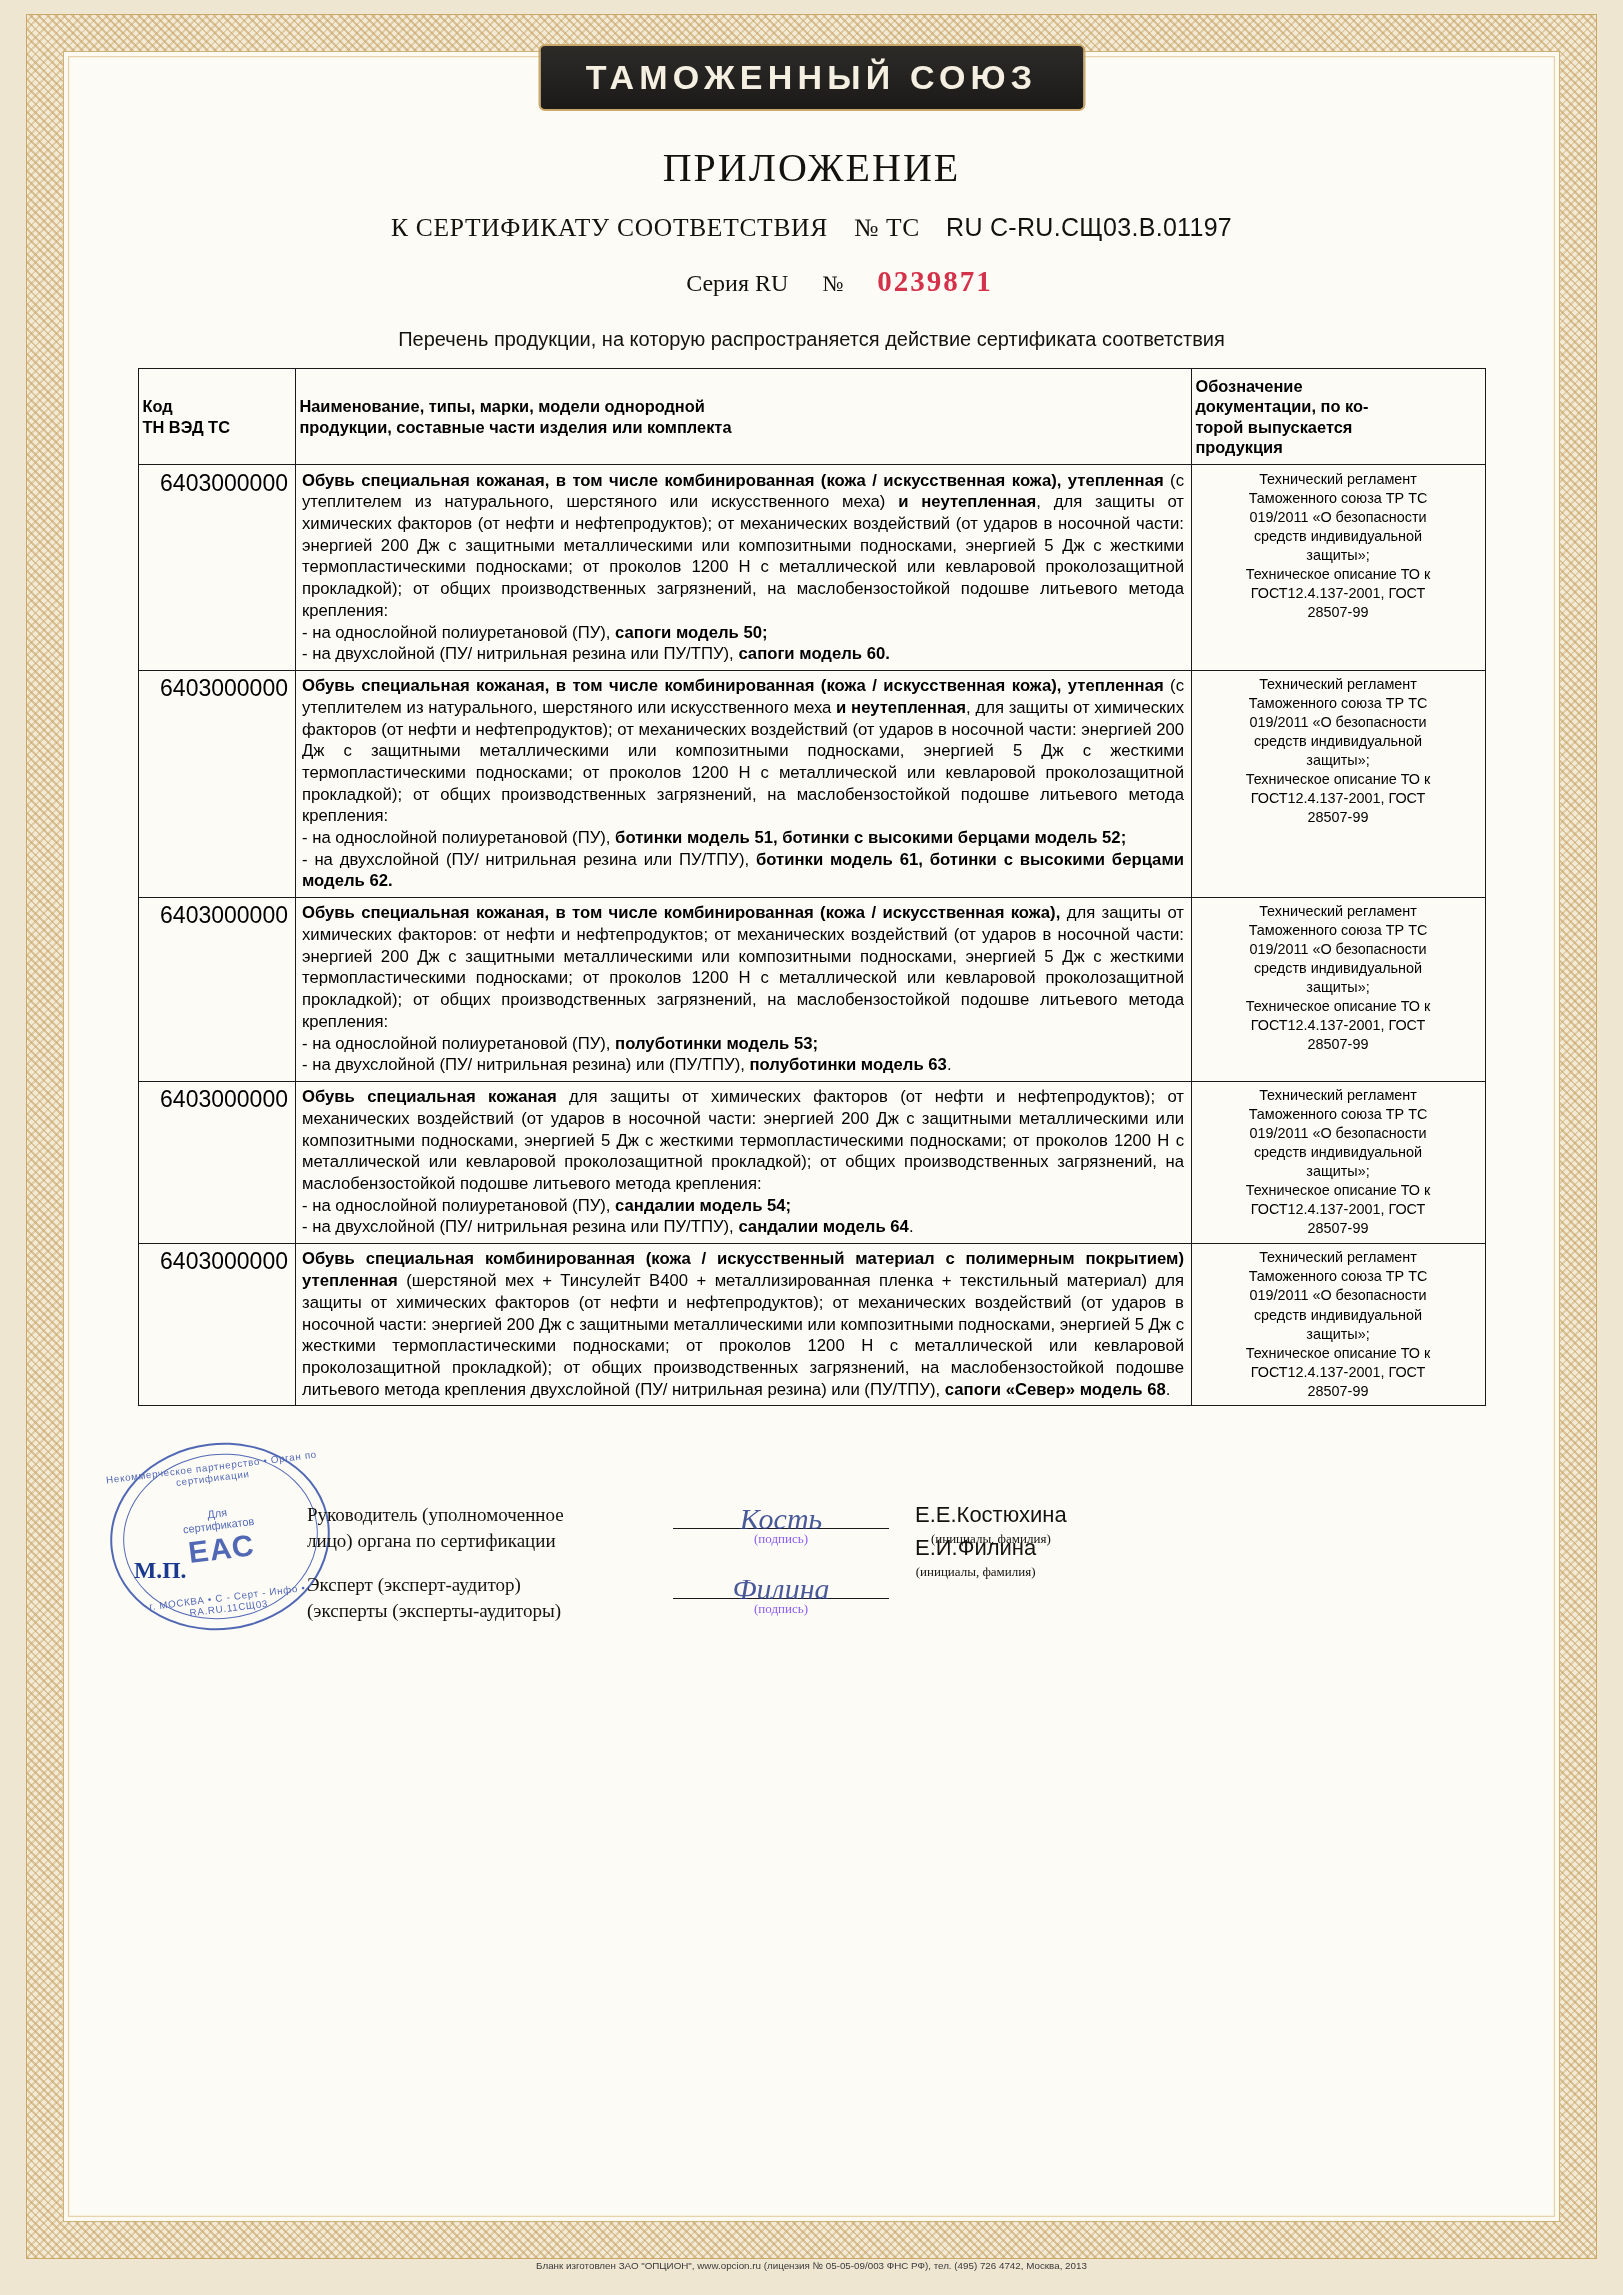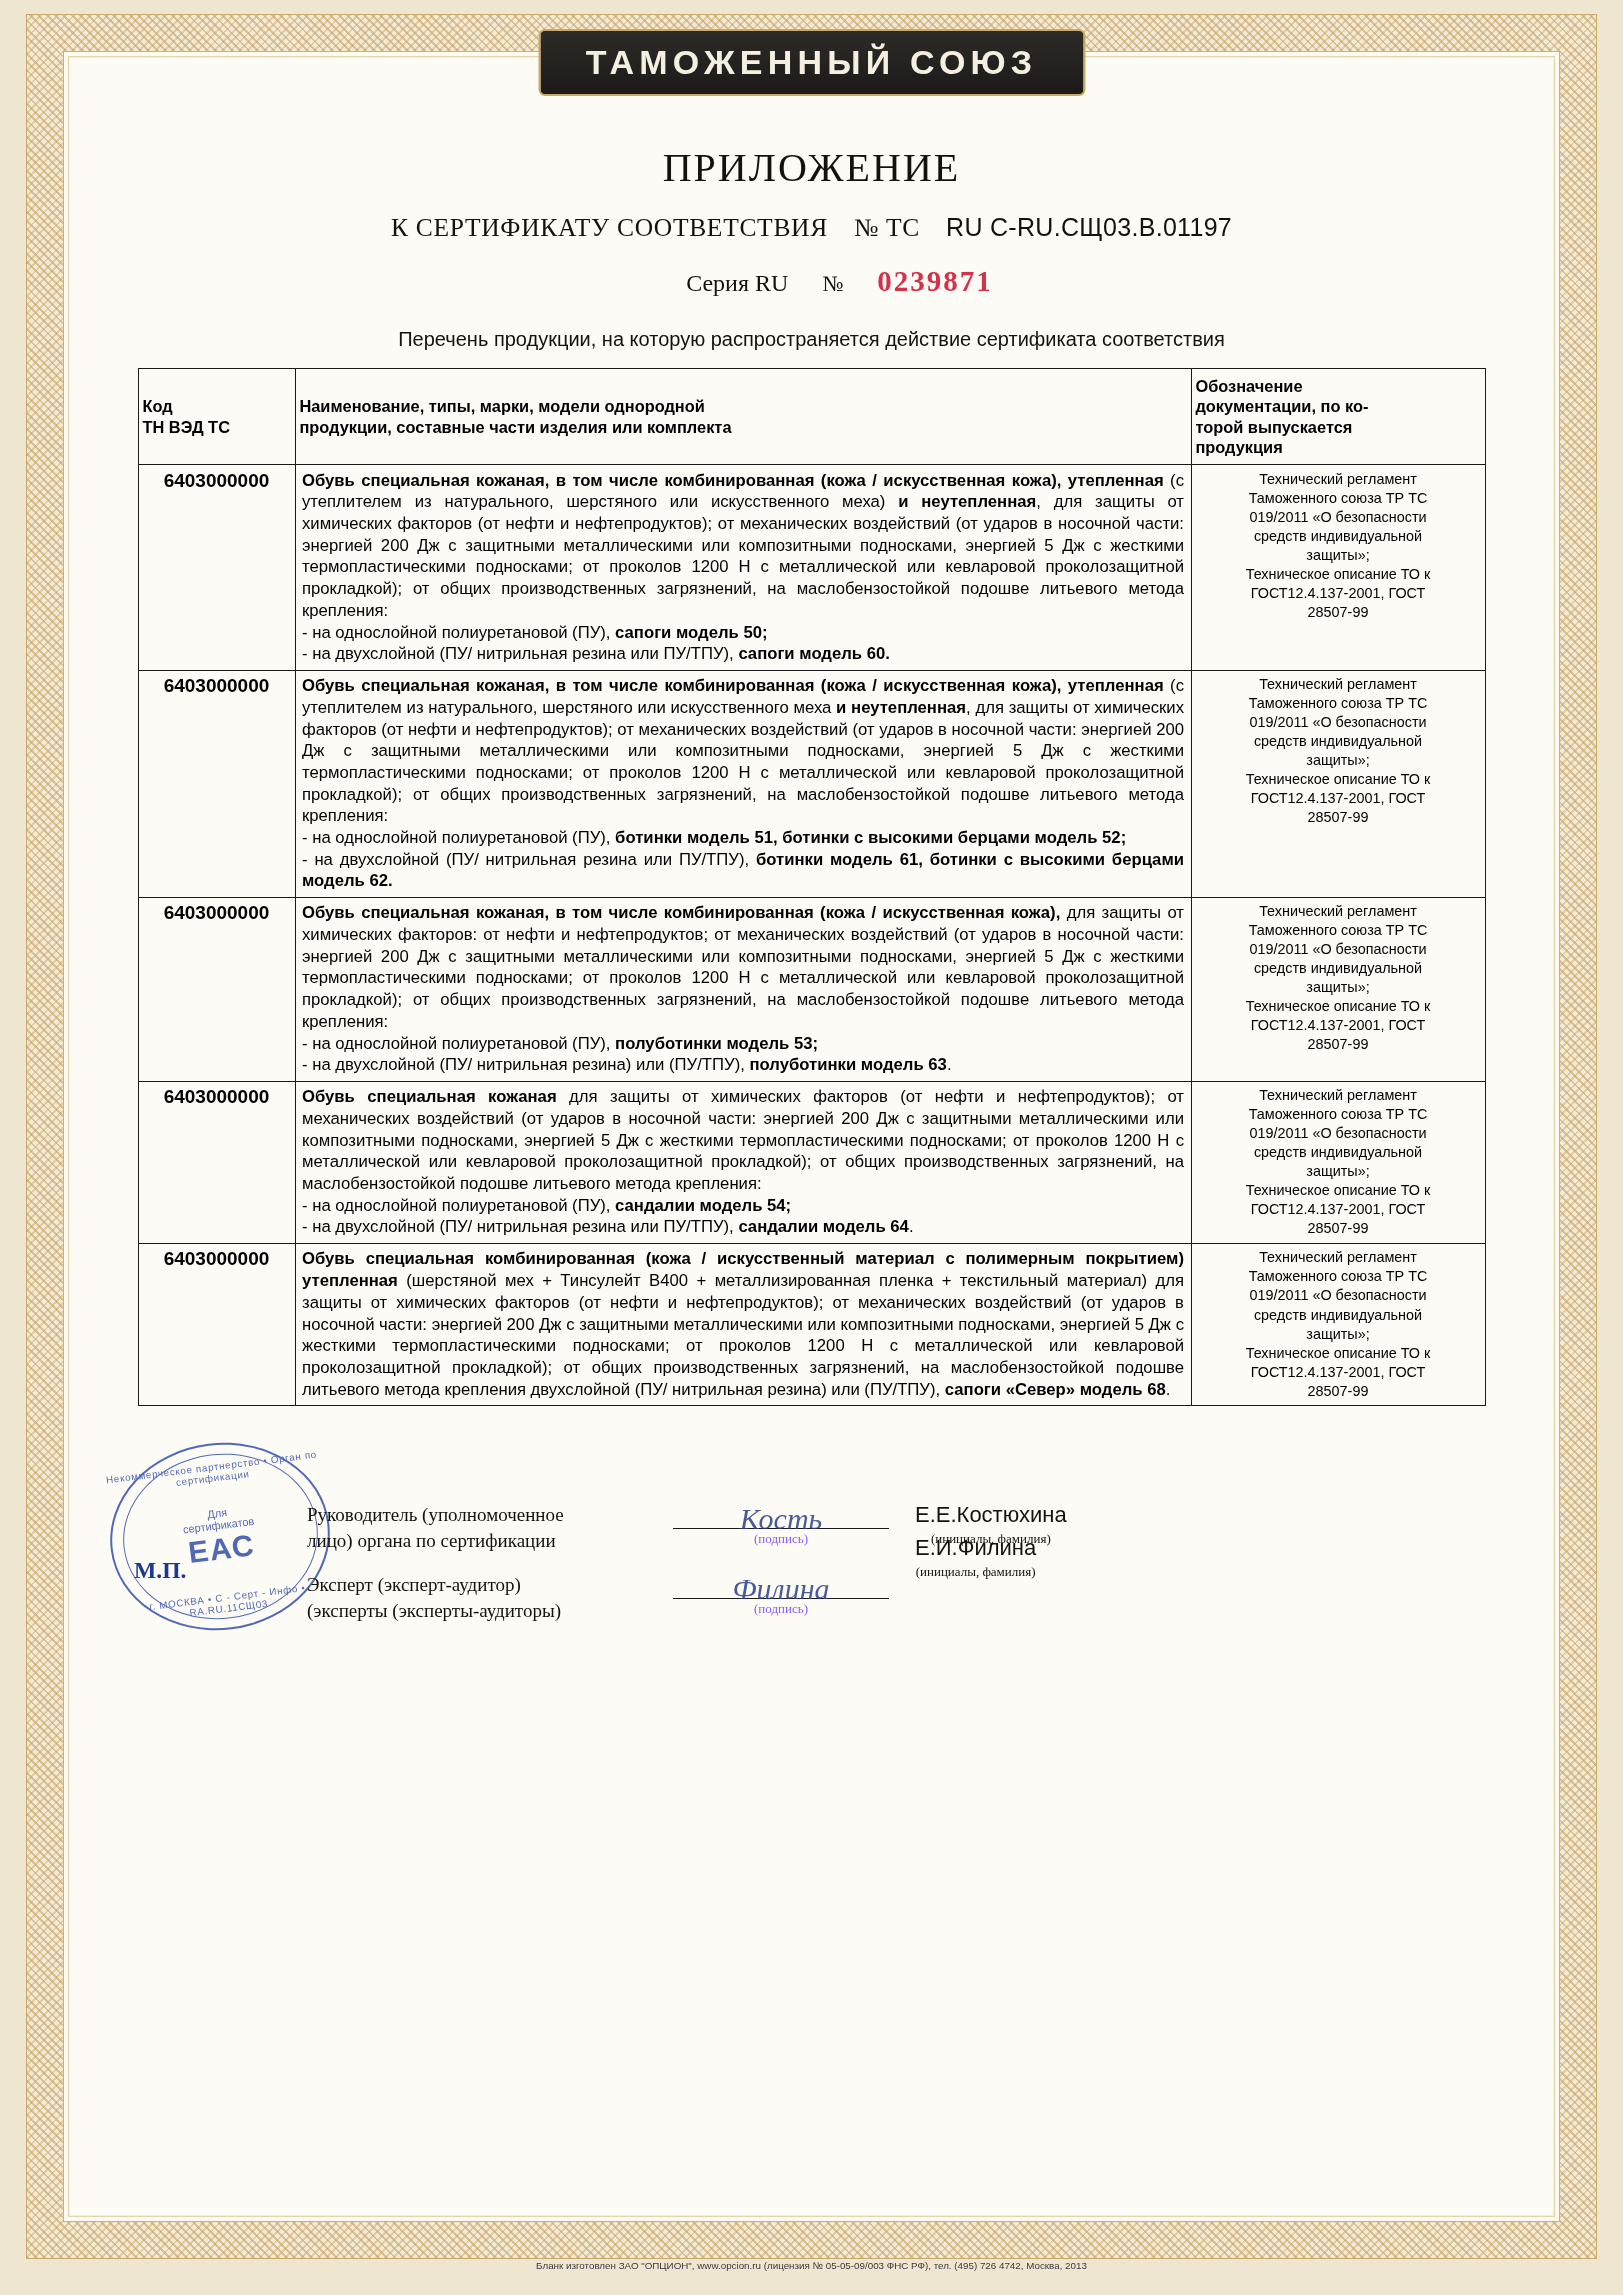--- a/index.html
+++ b/index.html
@@ -36,21 +36,21 @@
   .paper {
     position: absolute;
     left: 71px; top: 59px; right: 71px; bottom: 81px;
     background: #fdfbf5;
   }
   
   .banner {
     position: absolute;
     left: 50%;
     transform: translateX(-50%);
-    top: 29px;
+    top: 44px;
     width: 543px;
     height: 63px;
     background: linear-gradient(#2d2b28, #1b1a18);
     border-radius: 6.5px;
     border: 2px solid #c9a86a;
     display: flex;
     align-items: center;
     justify-content: center;
     z-index: 5;
   }
@@ -139,24 +139,23 @@
     font-size: 16.4px;
     font-weight: bold;
     line-height: 1.25;
     padding: 6.5px 3.9px;
     vertical-align: middle;
   }
   col.c-code { width: 157px; }
   col.c-desc { width: 896px; }
   col.c-doc  { width: 294px; }
   td.code {
-    text-align: center;
+    text-align: right;
     vertical-align: middle;
-    font-size: 19px;
-    font-weight: bold;
+    font-size: 23px;
   }
   td.desc {
     font-size: 16.7px;
     line-height: 1.30;
     text-align: justify;
     hyphens: auto;
   }
   td.doc {
     font-size: 14.4px;
     line-height: 1.32;

